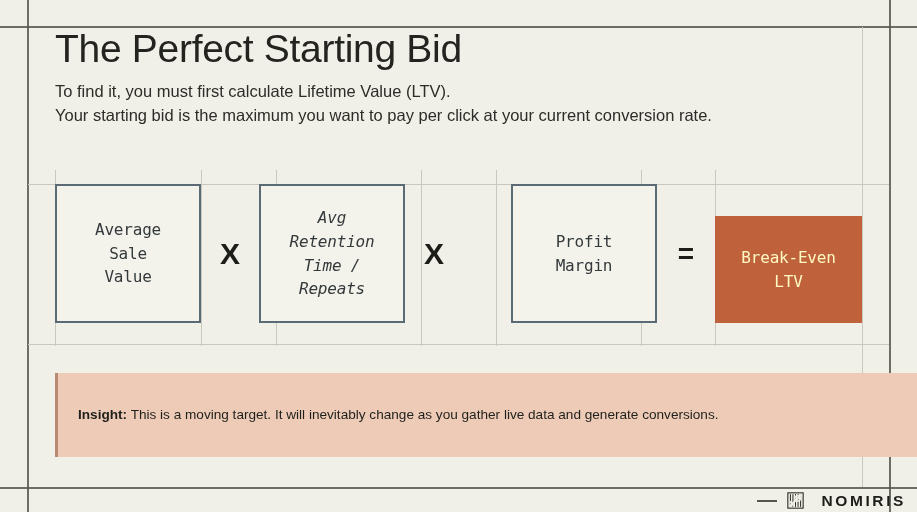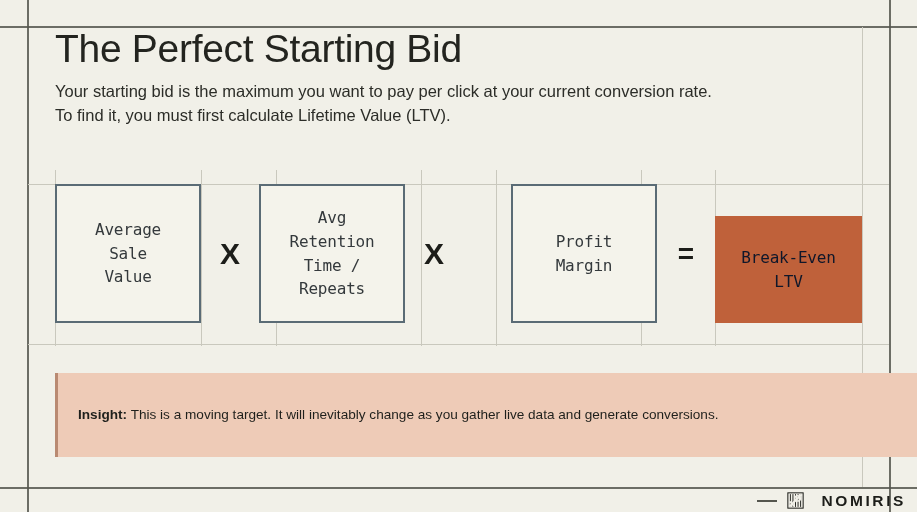--- a/index.html
+++ b/index.html
@@ -89,21 +89,21 @@
     color: #34393c;
     letter-spacing: -0.2px;
   }
   .fbox-1 { width: 146px; }
   .fbox-2 { width: 146px; }
   .fbox-3 { width: 146px; }
   .fbox-result {
     width: 147px;
     border: none;
     background: #bf613a;
-    color: #0f172a;
+    color: #fef9c3;
     margin-top: 32px;
   }
   .op {
     flex: 1;
     display: flex;
     align-items: center;
     justify-content: center;
     font-size: 30px;
     font-weight: 700;
     color: #1c1d19;
@@ -182,31 +182,31 @@
   <div class="gridline gl-v" style="left:421px; top:170px; height:176px;"></div>
   <div class="gridline gl-v" style="left:496px; top:170px; height:176px;"></div>
   <div class="gridline gl-v" style="left:641px; top:170px; height:176px;"></div>
   <div class="gridline gl-v" style="left:715px; top:170px; height:176px;"></div>
   <div class="gridline gl-v" style="left:862px; top:170px; height:176px;"></div>
   <div class="gridline gl-v" style="left:862px; top:27px;  height:460px;"></div>
 
   <div class="header">
     <h1 class="title">The Perfect Starting Bid</h1>
     <p class="subtitle">
+      <span>To find it, you must first calculate Lifetime Value (LTV).</span>
       <span>Your starting bid is the maximum you want to pay per click at your current conversion rate.</span>
-      <span>To find it, you must first calculate Lifetime Value (LTV).</span>
     </p>
   </div>
 
   <div class="formula">
     <div class="fbox fbox-1" style="white-space:pre-line;">Average
 Sale
 Value</div>
     <div class="op">X</div>
-    <div class="fbox fbox-2" style="white-space:pre-line;">Avg
+    <div class="fbox fbox-2" style="white-space:pre-line;font-style:italic;">Avg
 Retention
 Time /
 Repeats</div>
     <div class="op">X</div>
     <div class="fbox fbox-3" style="white-space:pre-line;margin-left:48px;">Profit
 Margin</div>
     <div class="op op-eq">=</div>
     <div class="fbox fbox-result" style="white-space:pre-line;">Break-Even
 LTV</div>
   </div>

